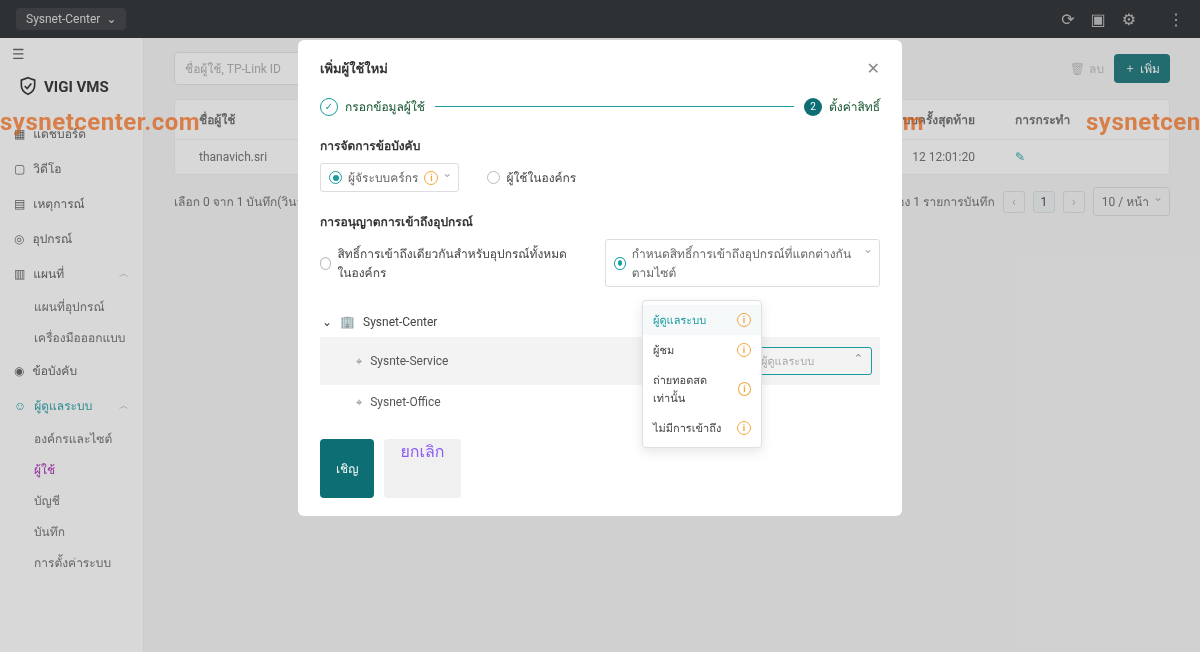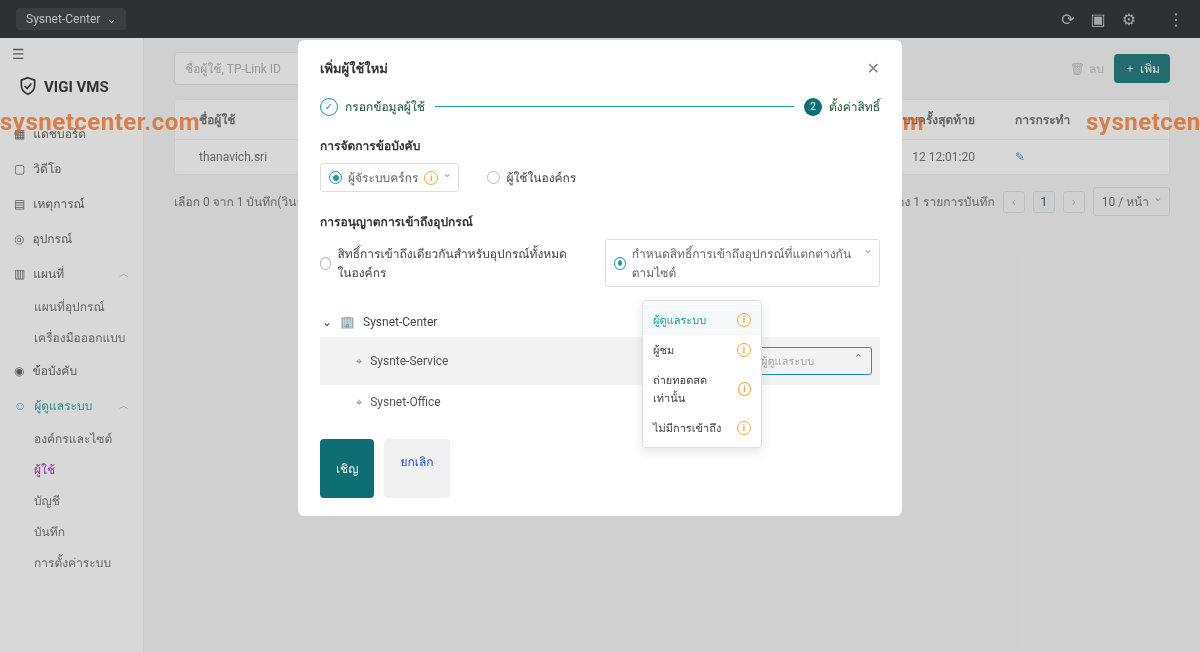--- a/index.html
+++ b/index.html
@@ -72,21 +72,21 @@
   .role-sel{width:120px;border:1px solid #1a9ba0;border-radius:3px;padding:4px 8px;color:#aaa;font-size:11px;position:relative;}
   .role-sel::after{content:"⌃";position:absolute;right:8px;top:4px;color:#888;}
   .dropdown{position:absolute;top:300px;left:642px;width:120px;background:#fff;border:1px solid #e0e0e0;border-radius:4px;box-shadow:0 4px 12px rgba(0,0,0,.1);padding:4px 0;z-index:50;}
   .dd-item{display:flex;align-items:center;padding:6px 10px;font-size:11px;color:#444;gap:6px;}
   .dd-item.first{color:#1a9ba0;background:#f6f9fa;}
   .dd-item .ii{margin-left:auto;}
   .loc-pin{color:#888;font-size:11px;}
 
   .modal-ft{display:flex;gap:10px;margin-top:auto;padding-top:20px;}
   .btn-primary{background:#0d6e73;color:#fff;border-radius:4px;padding:20px 16px;font-size:12px;cursor:pointer;}
-  .btn-secondary{background:#f0f0f0;color:#1d4ed8;border-radius:4px;padding:13px 16px;font-size:12px;cursor:pointer;}
+  .btn-secondary{background:#f0f0f0;color:#8b5cf6;border-radius:4px;padding:0 16px;font-size:16px;cursor:pointer;}
 
   .wm{position:absolute;font-size:24px;font-weight:700;color:rgba(255,96,0,.75);pointer-events:none;letter-spacing:.5px;}
 </style>
 </head>
 <body>
 
 <div class="topbar">
   <div class="site-dropdown">
     <span>Sysnet-Center</span>
     <span>⌄</span>

